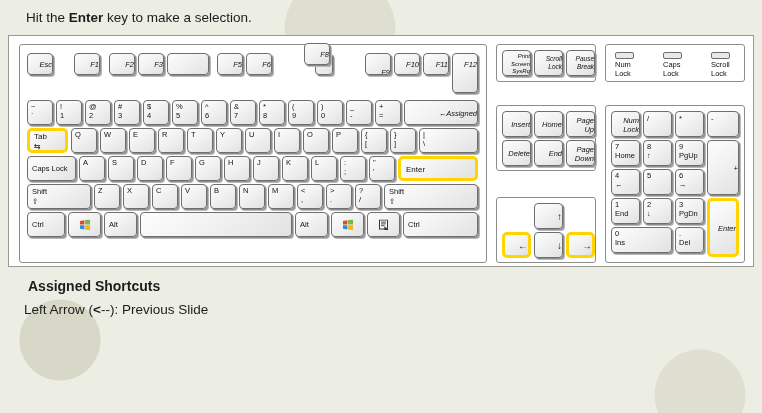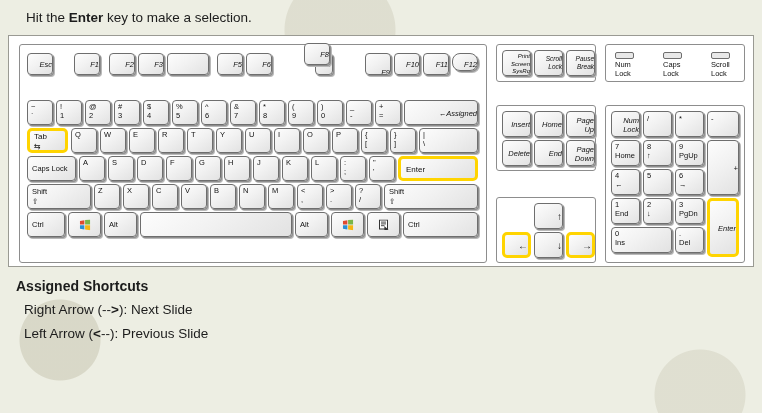--- a/index.html
+++ b/index.html
@@ -75,21 +75,21 @@
 
   .lamps{position:absolute;}
   .lamp{position:absolute;width:17px;height:5px;background:#e8e8e8;border:1px solid #6e6e6e;border-radius:2px;}
   .lamp-lbl{position:absolute;font-size:7.5px;line-height:8.5px;color:#111;white-space:pre-line;}
 
   .winlogo{position:absolute;left:50%;top:50%;transform:translate(-50%,-50%);width:11px;height:11px;}
   .menuicon{position:absolute;left:50%;top:50%;transform:translate(-50%,-50%);width:10px;height:11px;}
 
   
   .shortcuts{padding:11px 0 0 12px;}
-  .sc-title{font-size:14px;font-weight:bold;margin:0 0 7px 4px;}
+  .sc-title{font-size:14px;font-weight:bold;margin:0 0 7px 16px;}
   .sc-line{font-size:13.5px;margin:0 0 6px 12px;line-height:1.3;}
   .sc-line b{font-weight:bold;}
 </style>
 </head>
 <body>
 
 <div class="bg-watermark"></div>
 
 <div class="page">
 
@@ -115,21 +115,21 @@
       <div class="key ctr" style="left:150px;top:11px;width:26px;height:22px;line-height:22px;padding-top:0;padding-left:40px;">F4</div>
 
       <div class="key ctr" style="left:200px;top:11px;width:26px;height:22px;line-height:22px;padding-top:0;">F5</div>
       <div class="key ctr" style="left:229px;top:11px;width:26px;height:22px;line-height:22px;padding-top:0;">F6</div>
       <div class="key ctr" style="left:258px;top:11px;width:18px;height:22px;line-height:22px;padding-top:0;margin-left:40px;">F7</div>
       <div class="key ctr" style="left:287px;top:1px;width:26px;height:22px;line-height:22px;padding-top:0;">F8</div>
 
       <div class="key ctr" style="left:348px;top:11px;width:26px;height:22px;line-height:22px;padding-top:8px;">F9</div>
       <div class="key ctr" style="left:377px;top:11px;width:26px;height:22px;line-height:22px;padding-top:0;">F10</div>
       <div class="key ctr" style="left:406px;top:11px;width:26px;height:22px;line-height:22px;padding-top:0;">F11</div>
-      <div class="key ctr" style="left:435px;top:11px;width:26px;height:18px;line-height:22px;padding-top:0;border-radius:8px;">F12</div>
+      <div class="key ctr" style="left:435px;top:11px;width:26px;height:40px;line-height:22px;padding-top:0;">F12</div>
 
       <div class="key ctr" style="left:485px;top:8px;width:29px;height:26px;font-size:6px;line-height:7.5px;padding-top:2px;">Print
 Screen
 SysRq</div>
       <div class="key ctr" style="left:517px;top:8px;width:29px;height:26px;font-size:6.5px;line-height:8px;padding-top:4px;">Scroll
 Lock</div>
       <div class="key ctr" style="left:549px;top:8px;width:29px;height:26px;font-size:6.5px;line-height:8px;padding-top:4px;">Pause
 Break</div>
 
       <div class="lamps" style="left:588px;top:2px;width:140px;height:38px;">
@@ -306,17 +306,16 @@
       <div class="key" style="left:594px;top:185px;width:61px;height:26px;">0
 Ins</div>
       <div class="key" style="left:658px;top:185px;width:29px;height:26px;">.
 Del</div>
 
     </div>
   </div>
 
   <div class="shortcuts">
     <div class="sc-title">Assigned Shortcuts</div>
-    <div class="sc-line"><span>Right Arrow (--</span><b>&gt;</b><span>): Next Slide</span></div>
     <div class="sc-line"><span>Left Arrow (</span><b>&lt;</b><span>--): Previous Slide</span></div>
   </div>
 
 </div>
 
 </body></html>

